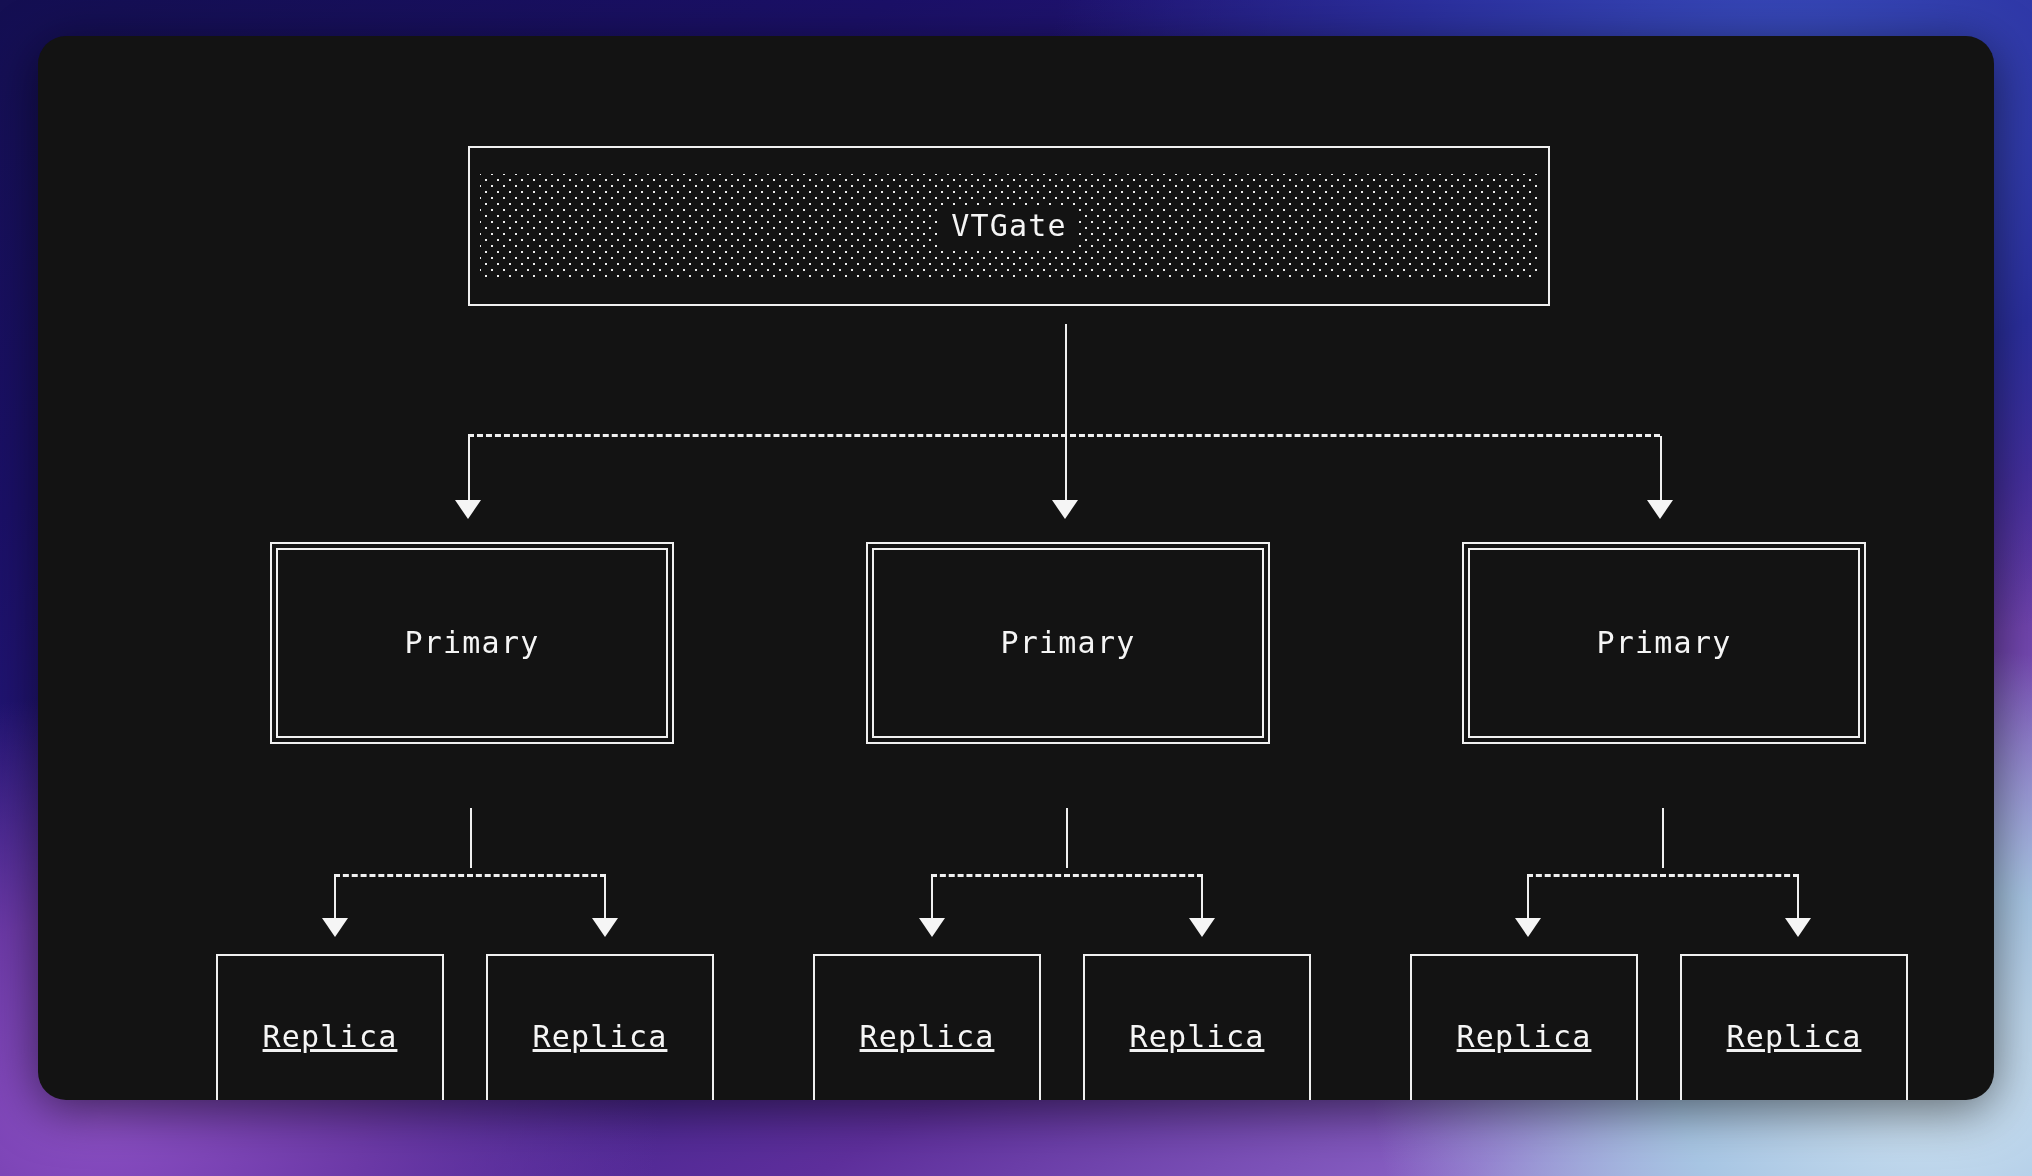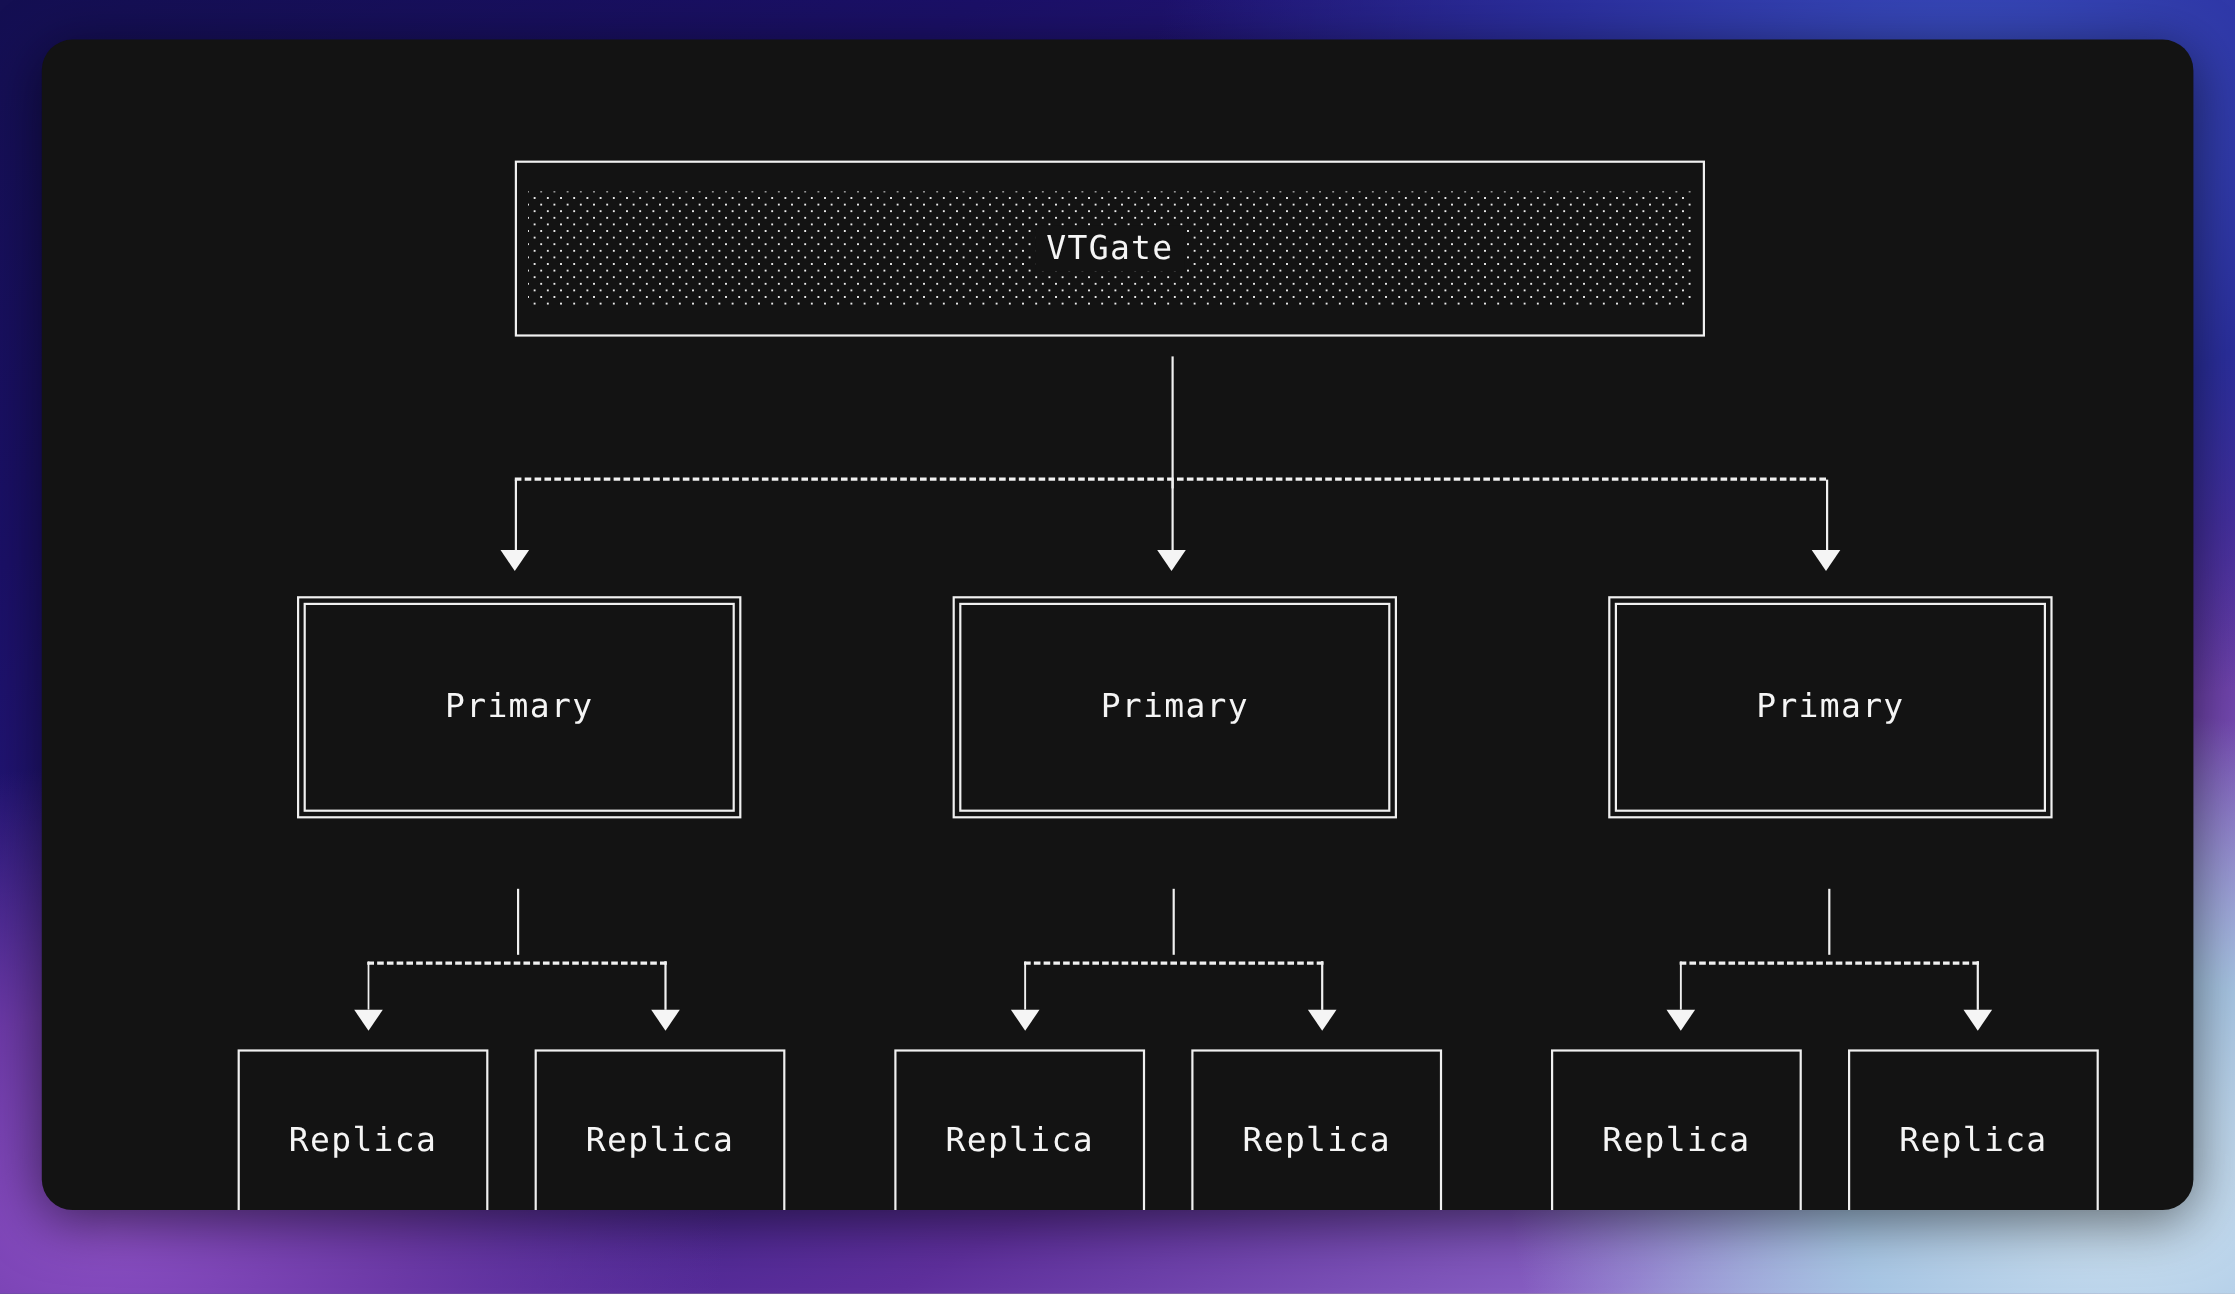--- a/index.html
+++ b/index.html
@@ -95,20 +95,21 @@
   #node-primary-0 { left: 238px; }
   #node-primary-1 { left: 834px; }
   #node-primary-2 { left: 1430px; }
 
   
   .node-replica {
     width: 228px;
     height: 165px;
     top: 918px;
     border: 2px solid #f0f0f0;
+    text-decoration: underline;
   }
   #node-replica-0 { left: 178px; }
   #node-replica-1 { left: 448px; }
   #node-replica-2 { left: 775px; }
   #node-replica-3 { left: 1045px; }
   #node-replica-4 { left: 1372px; }
   #node-replica-5 { left: 1642px; }
 
   
   .conn { position: absolute; }

